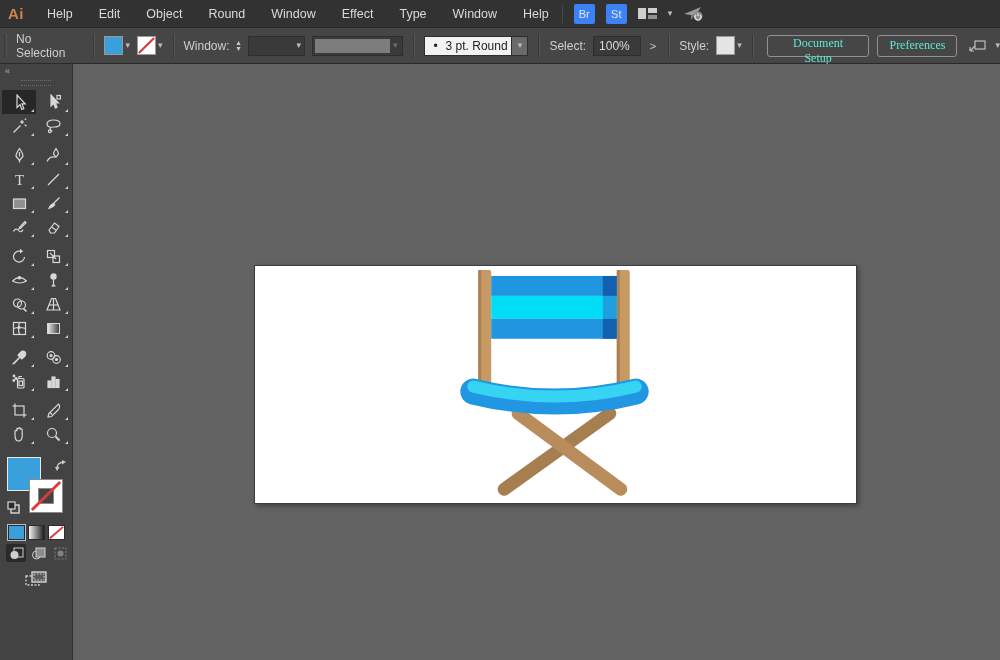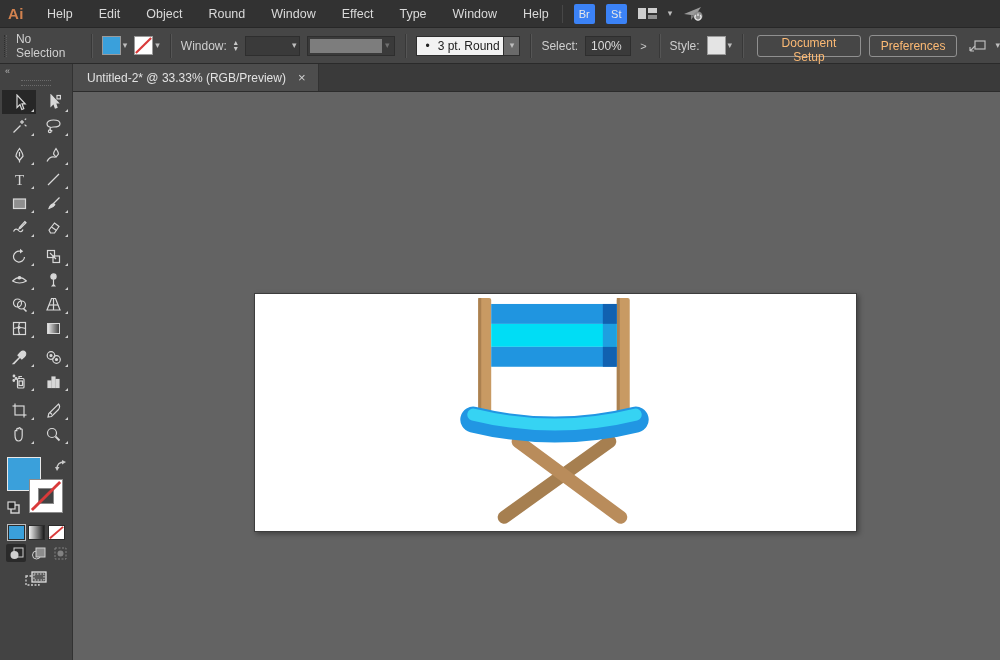--- a/index.html
+++ b/index.html
@@ -32,21 +32,21 @@
   .well .chev { margin-left:auto; padding:0 3px; }
   .w-strokewidth { width:58px; padding-left:4px; }
   .w-profile { width:92px; padding:2px; }
   .profile-bar { flex:1; height:14px; background:#7d7d7d; }
   .w-profile .chev { color:#6f6f6f; }
   .brush-combo { display:flex; }
   .brush-field { width:88px; height:20px; background:#f2f2f2; color:#222; display:flex; align-items:center; gap:8px; padding-left:8px; border:1px solid #2e2e2e; }
   .brush-chev { width:16px; height:20px; background:#6a6a6a; border:1px solid #2e2e2e; border-left:none; display:flex; align-items:center; justify-content:center; }
   .w-opacity { width:48px; padding-left:5px; }
   .arrow-btn { color:#c9c9c9; font-size:11px; padding:0 2px; }
-  .cb-btn { background:transparent; border:1px solid #909090; border-radius:3px; height:22px; padding:0 11px; color:#fdba74; font-family:Liberation Sans, sans-serif; font-size:12px; }
+  .cb-btn { background:transparent; border:1px solid #909090; border-radius:3px; height:22px; padding:0 11px; color:#5eead4; font-family:Liberation Serif, serif; font-size:12px; }
   .btn-row { display:flex; gap:8px; margin-left:4px; }
 
   
   .main { display:flex; height:596px; }
   .toolbar { width:73px; background:#434343; border-right:1px solid #323232; display:flex; flex-direction:column; }
   .tb-head { height:14px; display:flex; align-items:flex-start; padding:2px 0 0 5px; color:#b5b5b5; font-size:9px; letter-spacing:-1px; }
   .tb-grip { width:30px; height:6px; margin:2px auto 4px; border-top:1px dotted #6b6b6b; border-bottom:1px dotted #6b6b6b; }
   .tool-group { display:grid; grid-template-columns:34px 34px; justify-content:center; margin-bottom:5px; }
   .tool { width:34px; height:24px; display:flex; align-items:center; justify-content:center; position:relative; }
   .tool.sel { background:#272727; }
@@ -448,26 +448,20 @@
     <div class="screenmode">
       <svg width="24" height="18" viewBox="0 0 24 18">
           <rect x="2" y="6" width="13" height="9" fill="none" stroke="#cfcfcf" stroke-width="1.3" stroke-dasharray="2 1.5"></rect>
           <rect x="8" y="2" width="14" height="10" fill="#5a5a5a" stroke="#e0e0e0" stroke-width="1.3"></rect>
           <rect x="10" y="4" width="10" height="6" fill="none" stroke="#cfcfcf" stroke-width="1" stroke-dasharray="1.5 1.5"></rect>
         </svg>
     </div>
   </div>
 
   <div class="canvas-col">
-    <div class="tabbar">
-      <div class="tab">
-        <span>Untitled-2* @ 33.33% (RGB/Preview)</span>
-        <span class="tab-close">×</span>
-      </div>
-    </div>
     <div class="canvas">
       <div class="artboard">
         <svg viewBox="0 0 603 239">
 
           <path d="M356 148 L250 224" stroke-width="13" stroke-linecap="round" fill="none" stroke="#a67f50"></path>
           <path d="M264 148 L367 224" stroke-width="13" stroke-linecap="round" fill="none" stroke="#b98c5b"></path>
 
           <rect x="224" y="4" width="13" height="136" rx="2" fill="#c89a63"></rect>
           <rect x="224" y="4" width="3" height="136" fill="#ab8150"></rect>
           <rect x="363" y="4" width="13" height="136" rx="2" fill="#c89a63"></rect>

